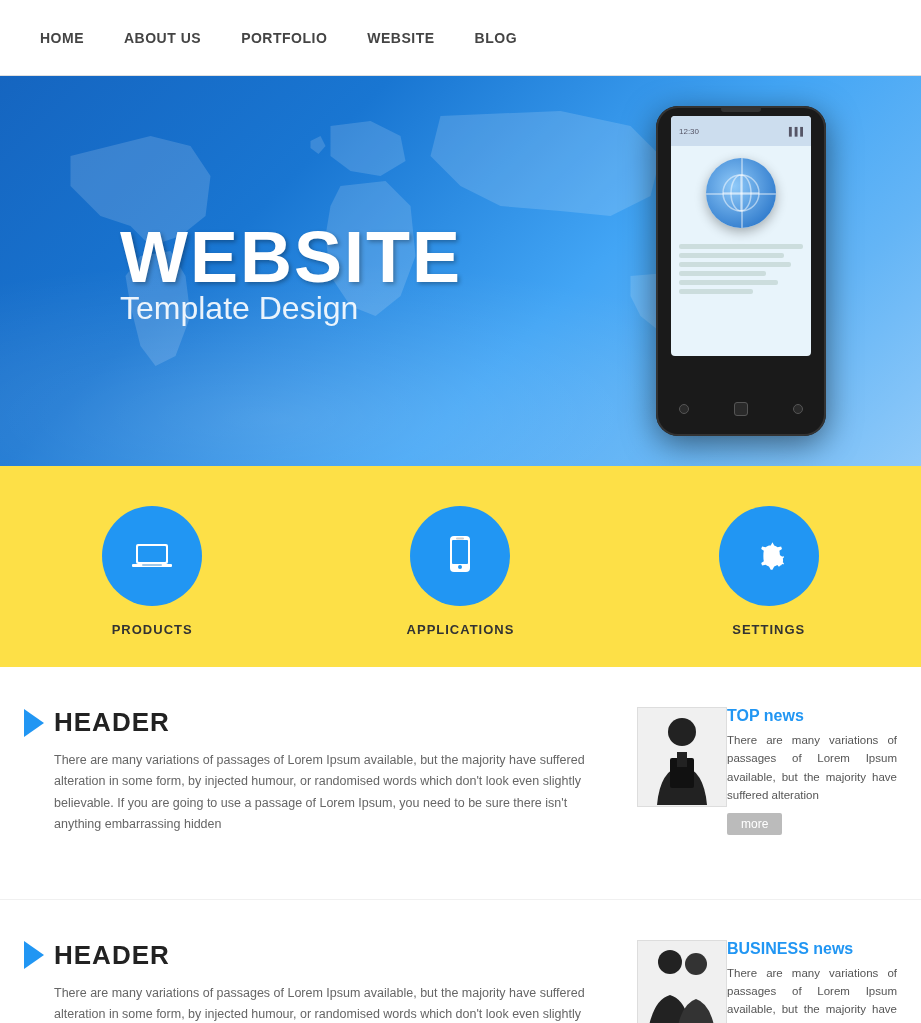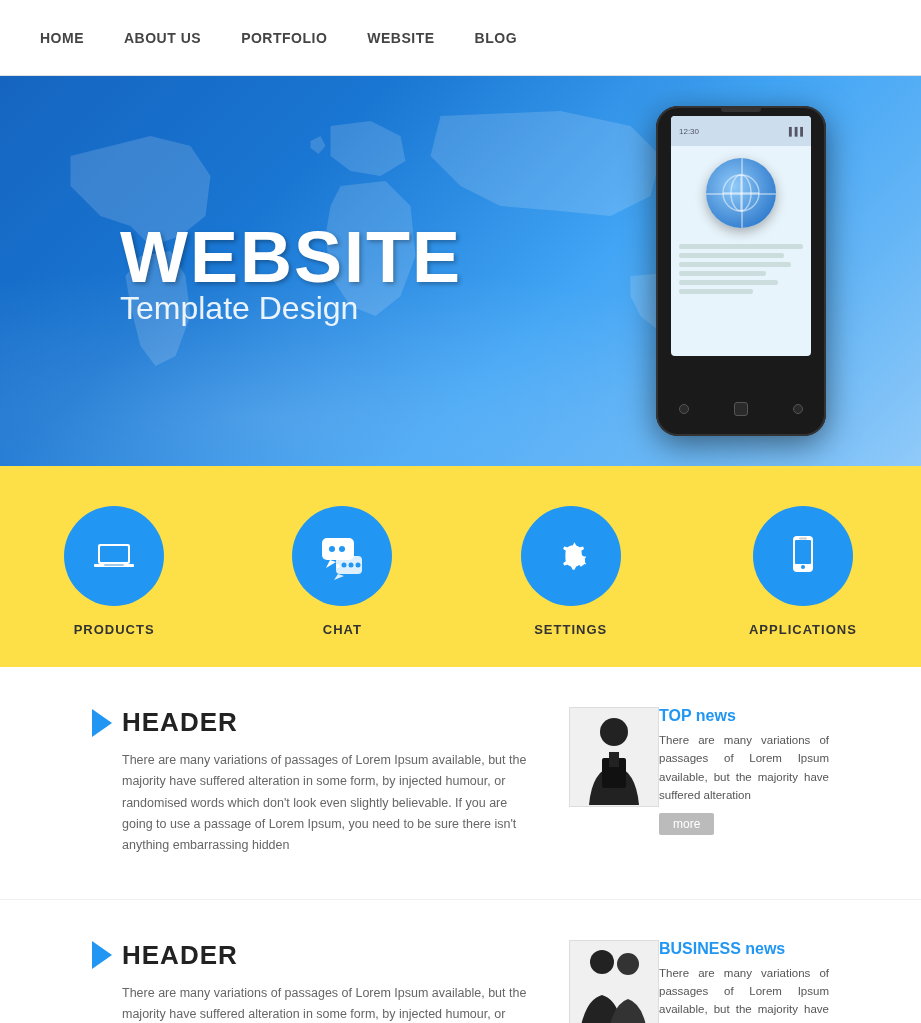--- a/index.html
+++ b/index.html
@@ -113,21 +113,21 @@
       display: flex; align-items: center; justify-content: center;
       margin: 0 auto 16px;
     }
     .feature-circle svg { fill: white; }
     .feature-label {
       font-size: 13px; font-weight: 700; letter-spacing: 1px; color: #333;
     }
 
     
     .content-section {
-      padding: 40px 92px; display: flex; gap: 40px;
+      padding: 40px 24px; display: flex; gap: 40px;
       border-bottom: 1px solid #f0f0f0;
     }
     .content-left { flex: 1; }
     .content-right { width: 260px; }
     .content-header-row {
       display: flex; align-items: center; gap: 10px; margin-bottom: 12px;
     }
     .blue-triangle {
       width: 0; height: 0;
       border-top: 14px solid transparent;
@@ -240,69 +240,52 @@
       <svg class="icon-laptop" viewBox="0 0 52 52" xmlns="http://www.w3.org/2000/svg">
         <rect x="10" y="14" width="32" height="20" rx="2" fill="white"></rect>
         <rect x="12" y="16" width="28" height="16" rx="1" fill="#2196F3"></rect>
         <rect x="6" y="34" width="40" height="3" rx="1" fill="white"></rect>
         <rect x="16" y="34" width="20" height="2" rx="1" fill="#a0c8e8"></rect>
       </svg>
     </div>
     <div class="feature-label">PRODUCTS</div>
   </div>
 
-  <div class="feature-item">
-    <div class="feature-circle">
-      <svg class="icon-chat" viewBox="0 0 52 52" xmlns="http://www.w3.org/2000/svg">
-        <rect x="6" y="8" width="32" height="22" rx="5" fill="white"></rect>
-        <circle cx="16" cy="19" r="3" fill="#2196F3"></circle>
-        <circle cx="26" cy="19" r="3" fill="#2196F3"></circle>
-        <circle cx="22" cy="36" r="2" fill="white"></circle>
-        <path d="M14 30 L10 38 L20 32" fill="white"></path>
-        <rect x="20" y="26" width="26" height="18" rx="4" fill="white" opacity="0.85"></rect>
-        <circle cx="28" cy="35" r="2.5" fill="#2196F3"></circle>
-        <circle cx="35" cy="35" r="2.5" fill="#2196F3"></circle>
-        <circle cx="42" cy="35" r="2.5" fill="#2196F3"></circle>
-        <path d="M22 44 L18 50 L28 46" fill="white" opacity="0.85"></path>
-      </svg>
-    </div>
-    <div class="feature-label">CHAT</div>
-  </div>
-
-  <div class="feature-item">
-    <div class="feature-circle">
-      <svg class="icon-settings" viewBox="0 0 60 52" xmlns="http://www.w3.org/2000/svg">
-
-        <g transform="translate(16,8)">
-          <circle cx="16" cy="18" r="7" fill="white"></circle>
-          <circle cx="16" cy="18" r="3.5" fill="#2196F3"></circle>
-          <path d="M16 6 L18 2 L20 6 Q22 6.5 24 8 L28 7 L29 10 L26 12 Q26.5 14 26.5 18 Q26.5 22 26 24 L29 26 L28 29 L24 28 Q22 29.5 20 30 L18 34 L16 34 L14 30 Q12 29.5 10 28 L6 29 L5 26 L8 24 Q7.5 22 7.5 18 Q7.5 14 8 12 L5 10 L6 7 L10 8 Q12 6.5 14 6 Z" fill="white"></path>
-        </g>
-
-        <g transform="translate(34,24) scale(0.7)">
-          <circle cx="10" cy="10" r="5" fill="white"></circle>
-          <circle cx="10" cy="10" r="2.5" fill="#2196F3"></circle>
-          <path d="M10 2 L11.5 0 L13 2 Q14.5 2.5 16 4 L18 3 L19 5 L17 7 Q17.5 8.5 17.5 10 Q17.5 11.5 17 13 L19 15 L18 17 L16 16 Q14.5 17.5 13 18 L11.5 20 L10 20 L8.5 18 Q7 17.5 4 16 L2 17 L1 15 L3 13 Q2.5 11.5 2.5 10 Q2.5 8.5 3 7 L1 5 L2 3 L4 4 Q5.5 2.5 7 2 Z" fill="white"></path>
-        </g>
-      </svg>
-    </div>
-    <div class="feature-label">SETTINGS</div>
-  </div>
 
   <div class="feature-item">
     <div class="feature-circle">
       <svg class="icon-phone" viewBox="0 0 52 52" xmlns="http://www.w3.org/2000/svg">
         <rect x="16" y="6" width="20" height="36" rx="4" fill="white"></rect>
         <rect x="18" y="10" width="16" height="24" rx="1" fill="#2196F3"></rect>
         <circle cx="26" cy="37" r="2" fill="#2196F3"></circle>
         <rect x="22" y="7.5" width="8" height="2" rx="1" fill="#ccc"></rect>
       </svg>
     </div>
     <div class="feature-label">APPLICATIONS</div>
   </div>
+
+  <div class="feature-item">
+    <div class="feature-circle">
+      <svg class="icon-settings" viewBox="0 0 60 52" xmlns="http://www.w3.org/2000/svg">
+
+        <g transform="translate(16,8)">
+          <circle cx="16" cy="18" r="7" fill="white"></circle>
+          <circle cx="16" cy="18" r="3.5" fill="#2196F3"></circle>
+          <path d="M16 6 L18 2 L20 6 Q22 6.5 24 8 L28 7 L29 10 L26 12 Q26.5 14 26.5 18 Q26.5 22 26 24 L29 26 L28 29 L24 28 Q22 29.5 20 30 L18 34 L16 34 L14 30 Q12 29.5 10 28 L6 29 L5 26 L8 24 Q7.5 22 7.5 18 Q7.5 14 8 12 L5 10 L6 7 L10 8 Q12 6.5 14 6 Z" fill="white"></path>
+        </g>
+
+        <g transform="translate(34,24) scale(0.7)">
+          <circle cx="10" cy="10" r="5" fill="white"></circle>
+          <circle cx="10" cy="10" r="2.5" fill="#2196F3"></circle>
+          <path d="M10 2 L11.5 0 L13 2 Q14.5 2.5 16 4 L18 3 L19 5 L17 7 Q17.5 8.5 17.5 10 Q17.5 11.5 17 13 L19 15 L18 17 L16 16 Q14.5 17.5 13 18 L11.5 20 L10 20 L8.5 18 Q7 17.5 4 16 L2 17 L1 15 L3 13 Q2.5 11.5 2.5 10 Q2.5 8.5 3 7 L1 5 L2 3 L4 4 Q5.5 2.5 7 2 Z" fill="white"></path>
+        </g>
+      </svg>
+    </div>
+    <div class="feature-label">SETTINGS</div>
+  </div>
 </section>
 
 <div class="content-section">
   <div class="content-left">
     <div class="content-header-row">
       <div class="blue-triangle"></div>
       <h2 class="section-header">HEADER</h2>
     </div>
     <p class="section-body">There are many variations of passages of Lorem Ipsum available, but the majority have suffered alteration in some form, by injected humour, or randomised words which don't look even slightly believable. If you are going to use a passage of Lorem Ipsum, you need to be sure there isn't anything embarrassing hidden</p>
   </div>

